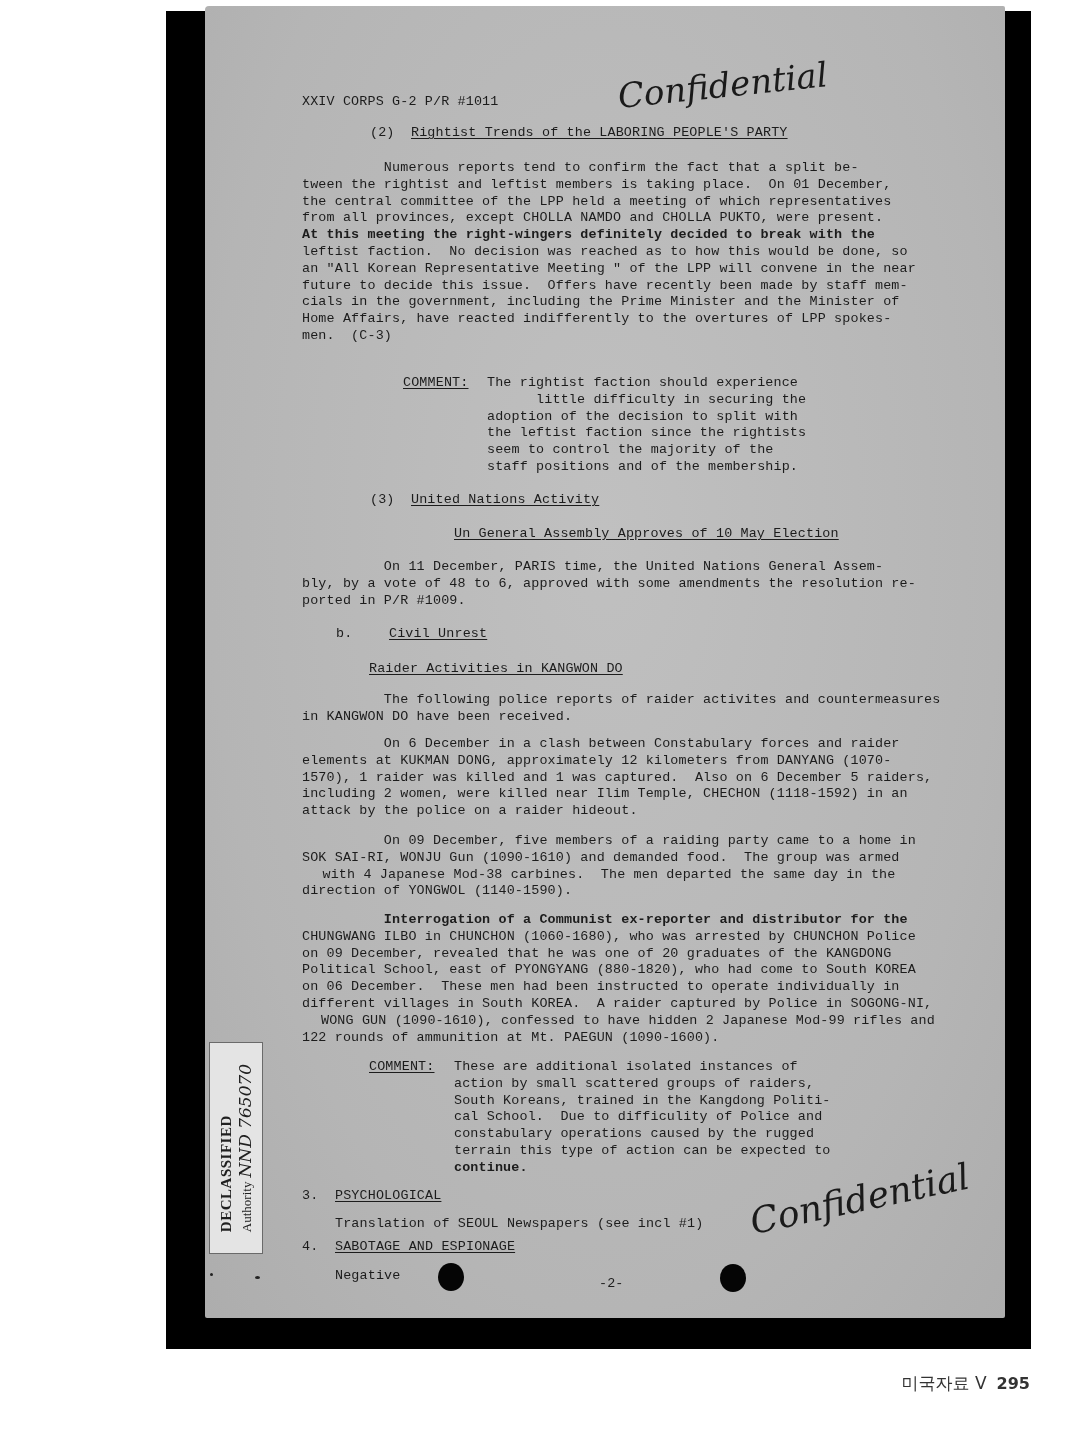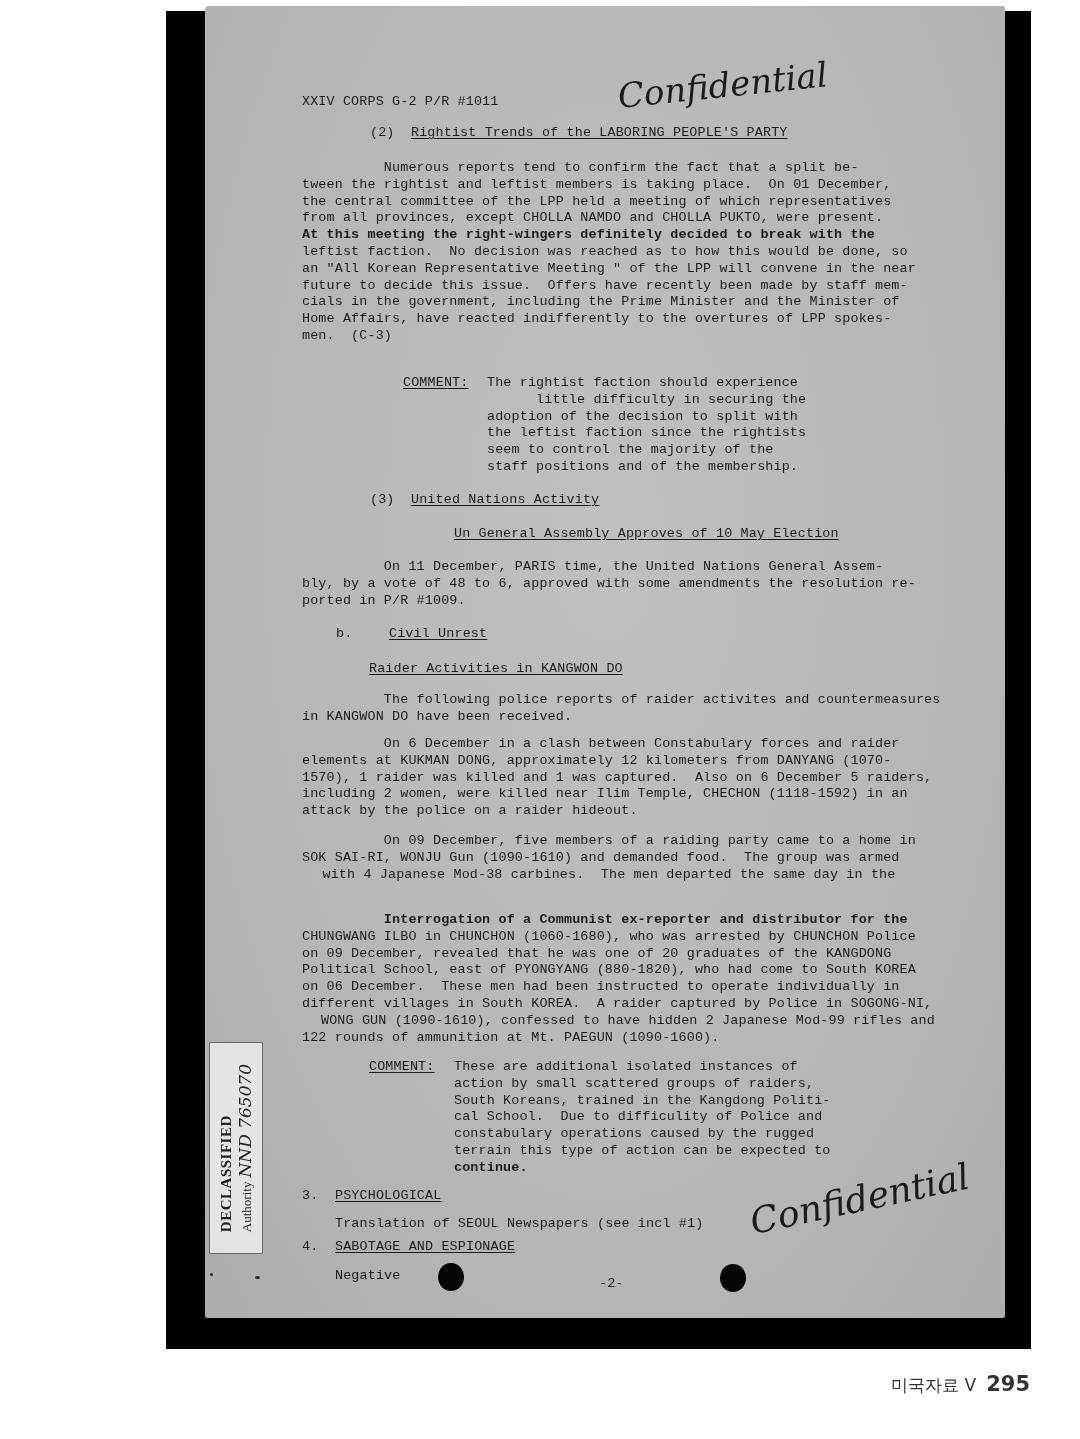--- a/index.html
+++ b/index.html
@@ -34,21 +34,21 @@
   }
   .stamp-l1 { font-size: 15px; font-weight: bold; letter-spacing: 0.5px; display: block; }
   .stamp-l2 { font-size: 13px; display: block; }
   .stamp-num { font-family: "DejaVu Serif", serif; font-style: italic; font-size: 17px; margin-left: 4px; }
   .hole { position: absolute; width: 26px; height: 28px; border-radius: 50%; background: #050505; }
   .speck { position: absolute; width: 3px; height: 3px; border-radius: 50%; background: #222; }
   .footer {
     position: absolute; right: 50px; top: 1372px; font-family: "DejaVu Sans", sans-serif;
     color: #333; font-size: 17px;
   }
-  .footer .pg { font-weight: bold; font-size: 21px; margin-left: 10px; }
+  .footer .pg { font-weight: bold; font-size: 16px; margin-left: 10px; }
 </style>
 </head>
 <body>
 
 <div class="frame"></div>
 
 <div class="paper">
 
   <div class="t" style="left:97px; top:88px;">XXIV CORPS G-2 P/R #1011</div>
   <div class="hand" style="left:415px; top:70px; font-size:34px; transform: rotate(-6deg);">Confidential</div>
@@ -103,20 +103,21 @@
     <div class="t" style="position:relative;">elements at KUKMAN DONG, approximately 12 kilometers from DANYANG (1070-</div>
     <div class="t" style="position:relative;">1570), 1 raider was killed and 1 was captured.  Also on 6 December 5 raiders,</div>
     <div class="t" style="position:relative;">including 2 women, were killed near Ilim Temple, CHECHON (1118-1592) in an</div>
     <div class="t" style="position:relative;">attack by the police on a raider hideout.</div>
   </div>
 
   <div style="position:absolute; left:97px; top:827px;">
     <div class="t" style="position:relative;">          On 09 December, five members of a raiding party came to a home in</div>
     <div class="t" style="position:relative;">SOK SAI-RI, WONJU Gun (1090-1610) and demanded food.  The group was armed</div>
     <div class="t" style="position:relative;text-align:center;">with 4 Japanese Mod-38 carbines.  The men departed the same day in the</div>
+    <div class="t" style="position:relative;">direction of YONGWOL (1140-1590).</div>
   </div>
 
   <div style="position:absolute; left:97px; top:906px;">
     <div class="t" style="position:relative;font-weight:bold;">          Interrogation of a Communist ex-reporter and distributor for the</div>
     <div class="t" style="position:relative;">CHUNGWANG ILBO in CHUNCHON (1060-1680), who was arrested by CHUNCHON Police</div>
     <div class="t" style="position:relative;">on 09 December, revealed that he was one of 20 graduates of the KANGDONG</div>
     <div class="t" style="position:relative;">Political School, east of PYONGYANG (880-1820), who had come to South KOREA</div>
     <div class="t" style="position:relative;">on 06 December.  These men had been instructed to operate individually in</div>
     <div class="t" style="position:relative;">different villages in South KOREA.  A raider captured by Police in SOGONG-NI,</div>
     <div class="t" style="position:relative;margin-left:19px;">WONG GUN (1090-1610), confessed to have hidden 2 Japanese Mod-99 rifles and</div>

